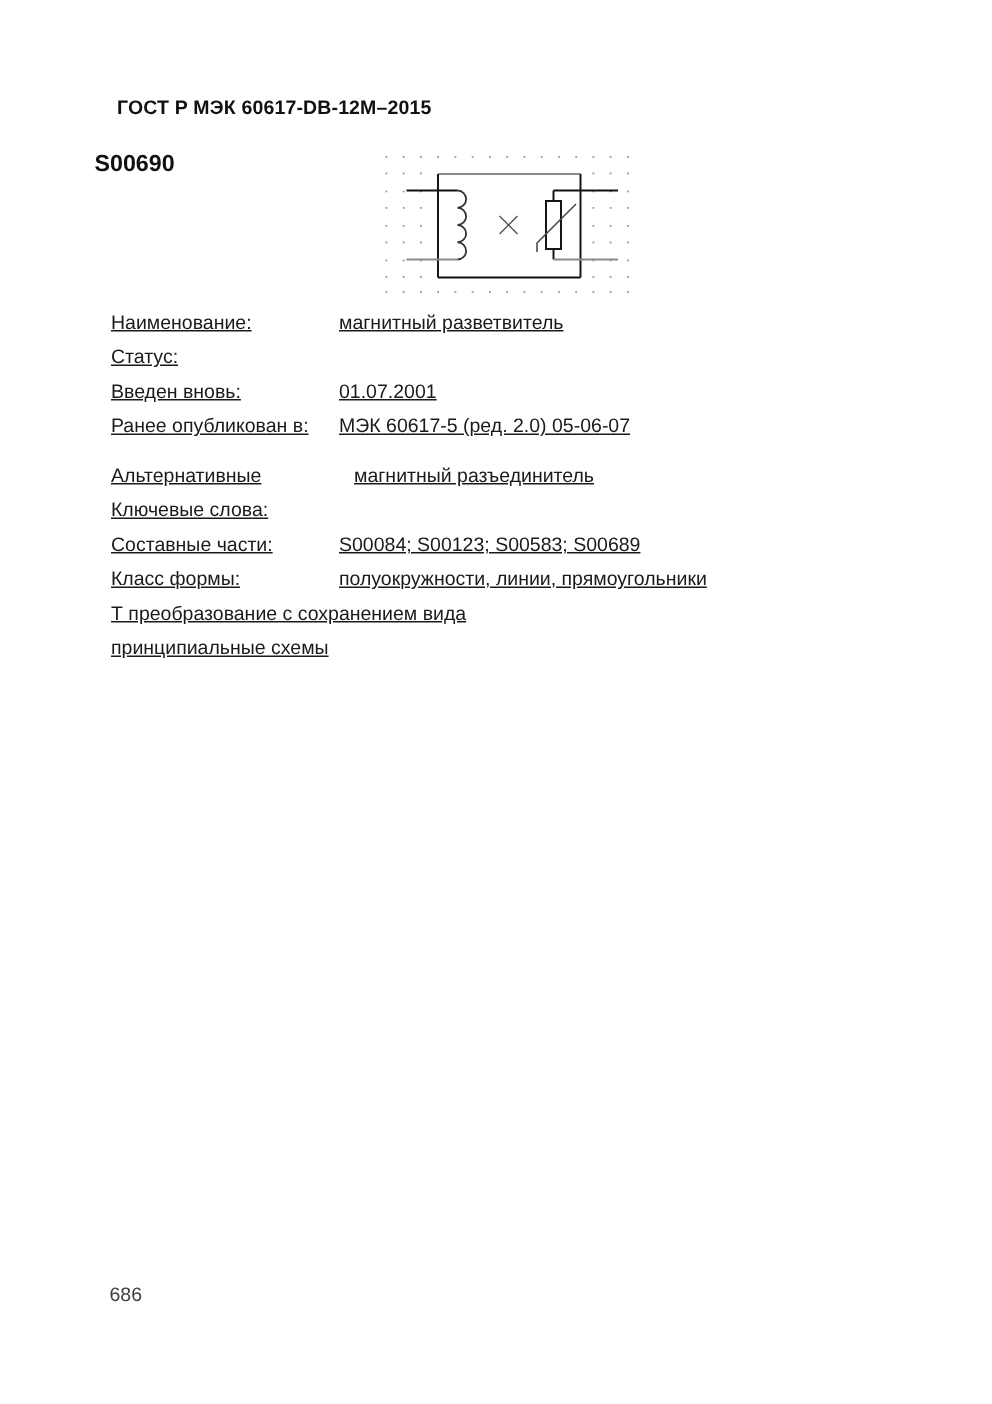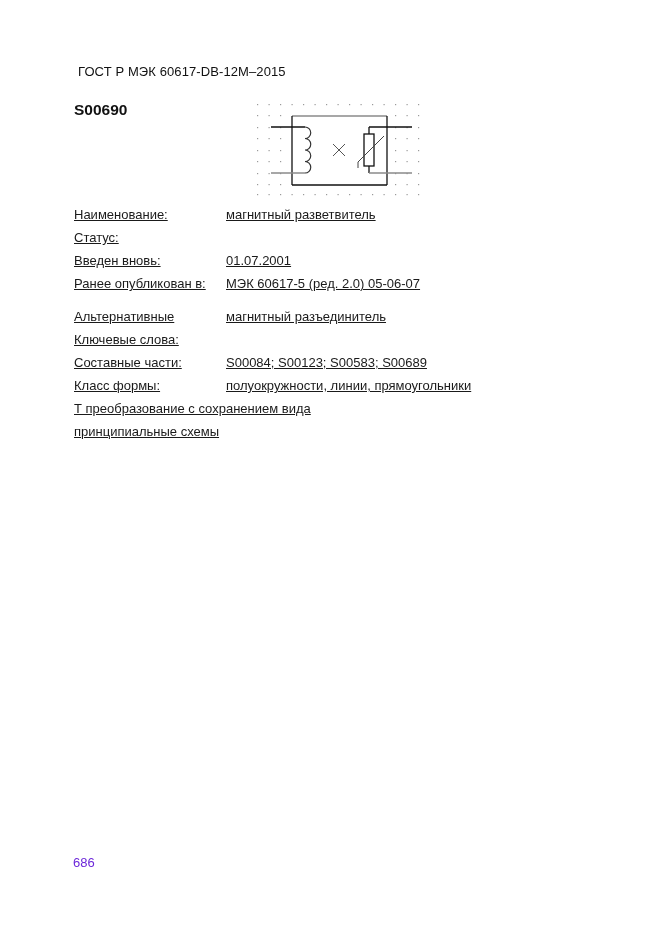--- a/index.html
+++ b/index.html
@@ -13,27 +13,27 @@
       position: relative;
       overflow: hidden;
       font-family: "Liberation Sans", "DejaVu Sans", sans-serif;
       color: #1a1a1a;
     }
     .doc-header {
       position: absolute;
       left: 78px;
       top: 64px;
       font-size: 13px;
-      font-weight: normal;
+      font-weight: bold;
       letter-spacing: 0.1px;
       color: #111;
     }
     .symbol-id {
       position: absolute;
-      left: 74px;
+      left: 63px;
       top: 101px;
       font-size: 15.5px;
       font-weight: bold;
       color: #111;
     }
     .symbol-figure {
       position: absolute;
       left: 250px;
       top: 98px;
       width: 180px;
@@ -48,37 +48,38 @@
       line-height: 23px;
       color: #1a1a1a;
       text-decoration: underline;
     }
     .prop-row {
       display: flex;
       align-items: flex-start;
     }
     .prop-row.gap-before {
       margin-top: 10px;
+      gap: 10px;
     }
     .prop-label {
       width: 152px;
       flex: 0 0 152px;
     }
     .prop-value {
       flex: 1 1 auto;
     }
     .prop-value .line {
       display: block;
     }
     .page-number {
       position: absolute;
       left: 73px;
       top: 855px;
       font-size: 13px;
-      color: #6d28d9;
+      color: #404040;
     }
   </style>
 </head>
 <body>
 
 <div class="doc-header">ГОСТ Р МЭК 60617-DB-12M–2015</div>
 
 <div class="symbol-id">S00690</div>
 
 <div class="symbol-figure">

